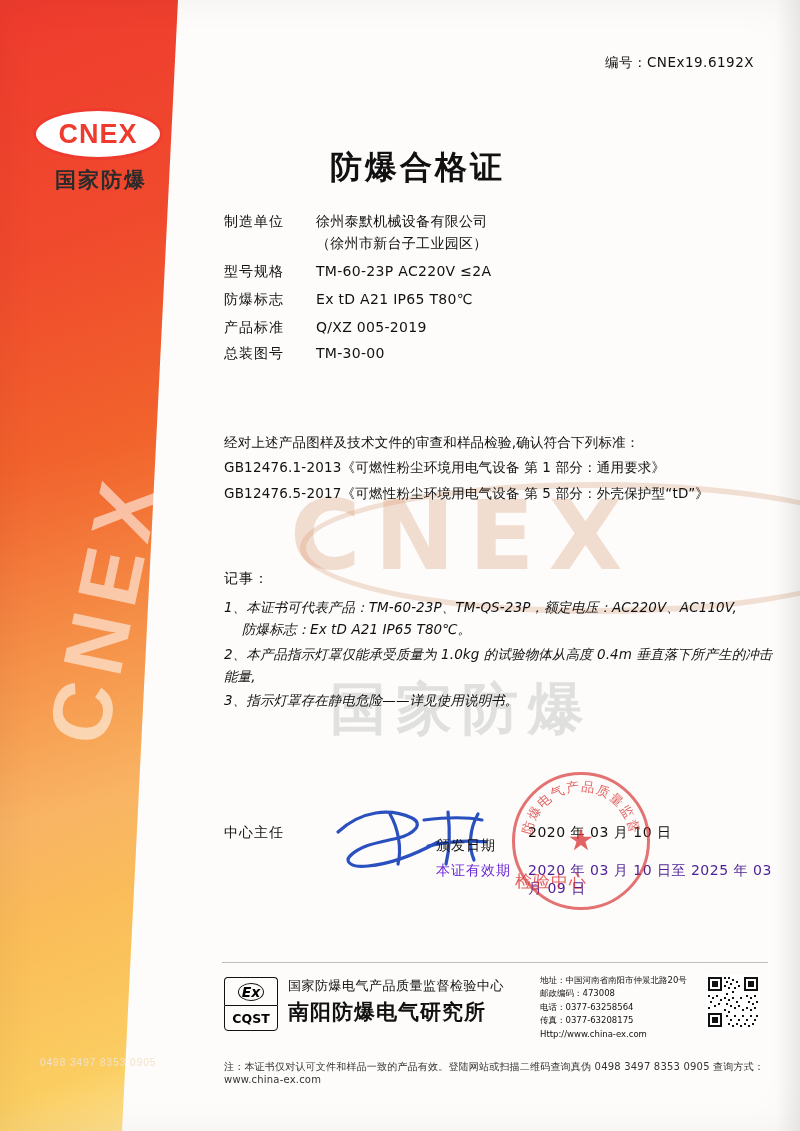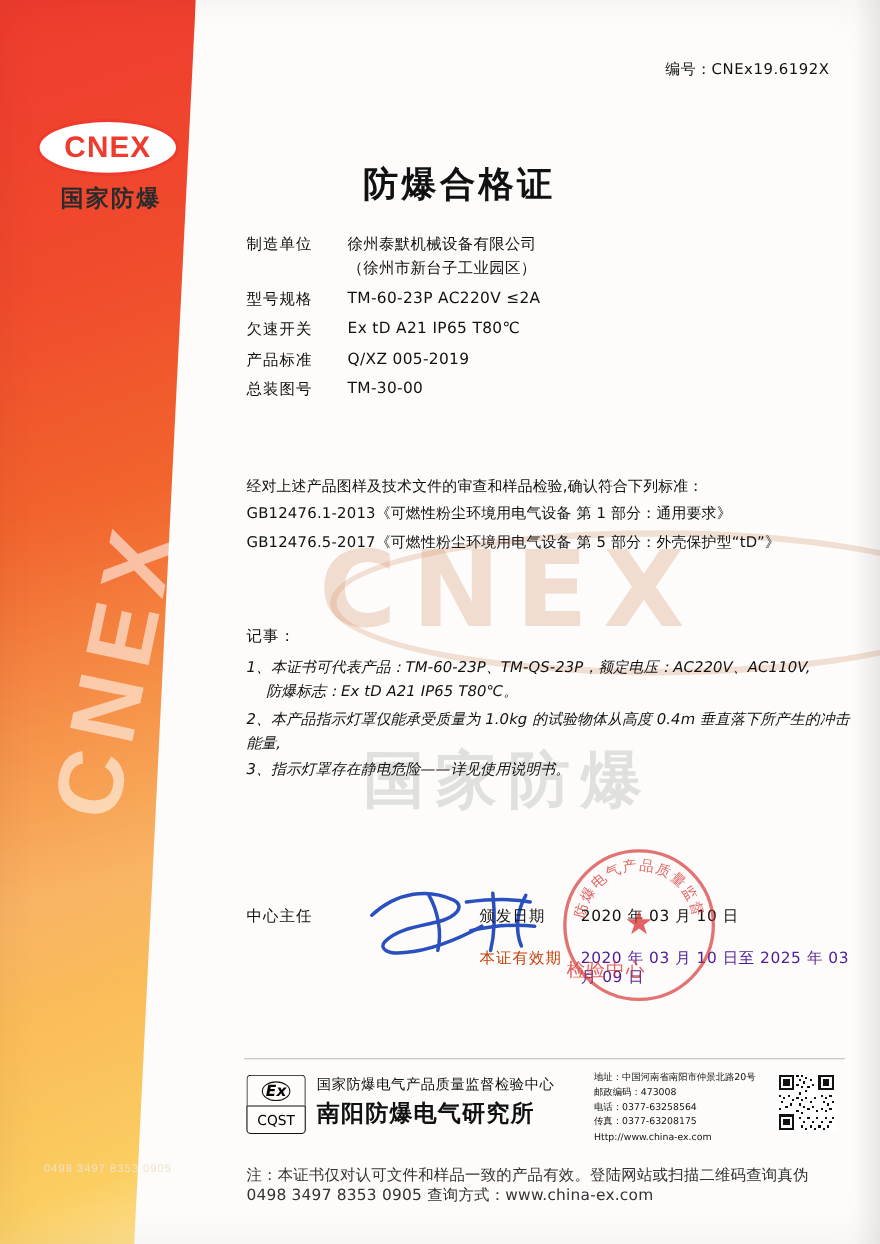--- a/index.html
+++ b/index.html
@@ -107,23 +107,23 @@
     color:rgba(160,160,160,0.30);
     pointer-events:none;
   }
   
   .sig{position:absolute;left:224px;top:812px;width:560px;}
   .sig-label{position:absolute;left:0;top:12px;font-size:14px;letter-spacing:1px;color:#111;}
   .sig-mark{
     position:absolute;left:104px;top:-14px;width:170px;height:78px;
   }
   .sig-mark svg{width:170px;height:78px;}
-  .date-label{position:absolute;left:212px;top:12px;font-size:14px;letter-spacing:1px;color:#111;}
+  .date-label{position:absolute;left:212px;top:25px;font-size:14px;letter-spacing:1px;color:#111;}
   .date-value{position:absolute;left:304px;top:12px;font-size:14px;color:#111;letter-spacing:0.5px;}
-  .valid-label{position:absolute;left:212px;top:50px;font-size:14px;letter-spacing:1px;color:#c2410c;}
+  .valid-label{position:absolute;left:212px;top:50px;font-size:14px;letter-spacing:1px;color:#6d28d9;}
   .valid-value{position:absolute;left:304px;top:50px;font-size:14px;color:#4c1d95;letter-spacing:0.5px;}
   
   .seal{
     position:absolute;left:512px;top:772px;width:132px;height:132px;
     border:3px solid rgba(214,40,40,0.72);border-radius:50%;
     color:rgba(214,40,40,0.78);
     opacity:0.9;
   }
   .seal-star{
     position:absolute;left:50%;top:50%;transform:translate(-50%,-55%);
@@ -151,32 +151,32 @@
   .ex-box span{font-size:14px;font-weight:bold;font-style:italic;}
   .ex-oval{
     width:24px;height:16px;border:1.5px solid #111;border-radius:50%;
     display:flex;align-items:flex-end;justify-content:center;font-size:11px;font-weight:bold;
   }
   .cqst-box{
     width:54px;height:26px;border:1.6px solid #111;
     display:flex;align-items:center;justify-content:center;
     box-sizing:border-box;border-radius:0 0 4px 4px;
   }
-  .cqst-box span{font-size:12.5px;font-weight:normal;}
+  .cqst-box span{font-size:12.5px;font-weight:bold;}
   .org{position:absolute;left:288px;top:977px;}
   .org-line1{font-size:13px;color:#111;letter-spacing:0.5px;}
   .org-line2{font-size:21px;font-weight:bold;color:#111;letter-spacing:1px;margin-top:3px;}
   .contact{position:absolute;left:540px;top:974px;font-size:8.5px;color:#111;line-height:1.58;}
   .qr{
     position:absolute;right:40px;top:975px;width:54px;height:54px;
     background:#fff;
   }
   .footnote{
     position:absolute;left:224px;top:1060px;width:545px;
-    font-size:14px;color:#333;letter-spacing:0.2px;
+    font-size:10px;color:#333;letter-spacing:0.2px;
   }
   .ribbon-shadow{
     position:absolute;left:0;top:0;width:800px;height:1131px;
     box-shadow:inset 0 0 40px rgba(0,0,0,0.05);
     pointer-events:none;
   }
 </style>
 </head>
 <body>
 
@@ -207,21 +207,21 @@
       <div class="flabel">制造单位</div>
       <div class="fvalue">徐州泰默机械设备有限公司</div>
     </div>
     <div class="fvalue sub" style="margin-bottom:10px;">（徐州市新台子工业园区）</div>
 
     <div class="frow" style="margin-top:10px;">
       <div class="flabel">型号规格</div>
       <div class="fvalue">TM-60-23P    AC220V   ≤2A</div>
     </div>
     <div class="frow" style="margin-top:10px;">
-      <div class="flabel">欠速开关</div>
+      <div class="flabel">防爆标志</div>
       <div class="fvalue">Ex tD A21 IP65 T80℃</div>
     </div>
     <div class="frow" style="margin-top:10px;">
       <div class="flabel">产品标准</div>
       <div class="fvalue">Q/XZ 005-2019</div>
     </div>
     <div class="frow" style="margin-top:0;">
       <div class="flabel">总装图号</div>
       <div class="fvalue">TM-30-00</div>
     </div>

